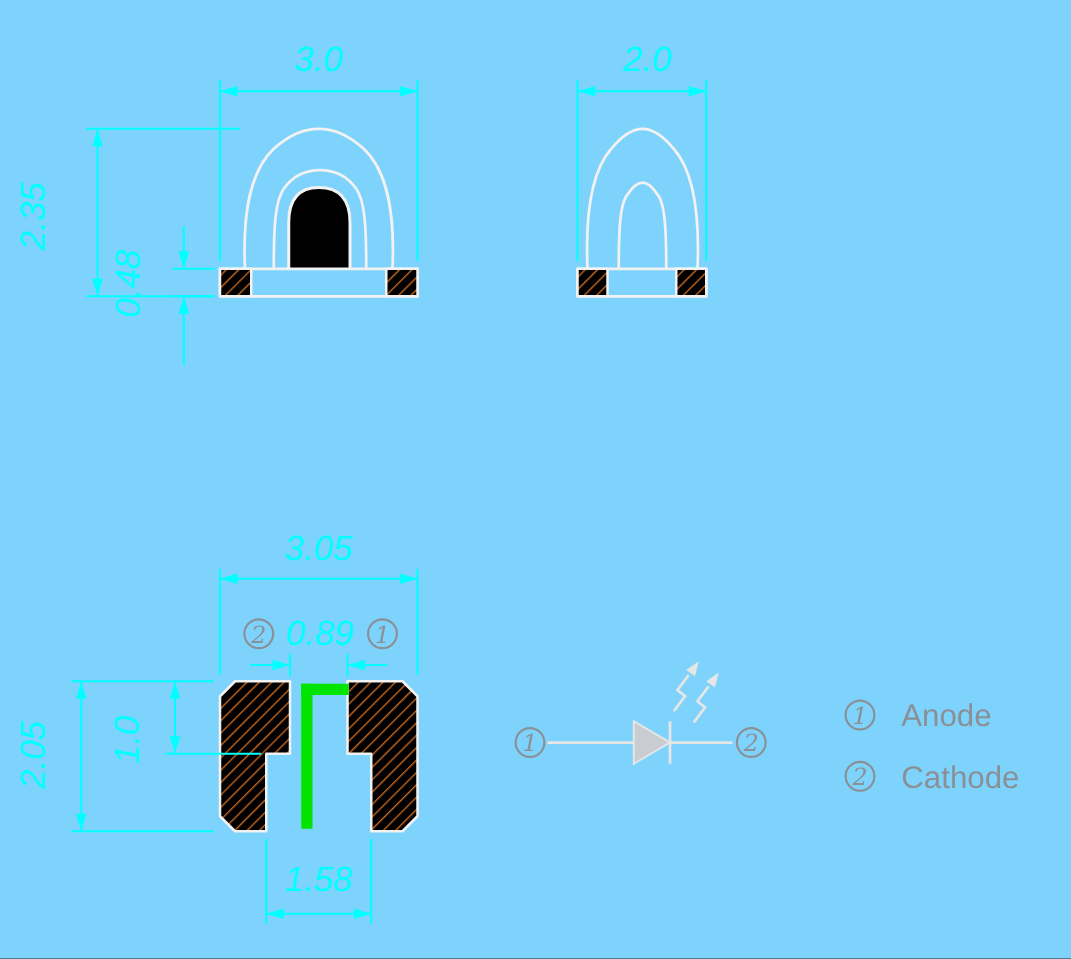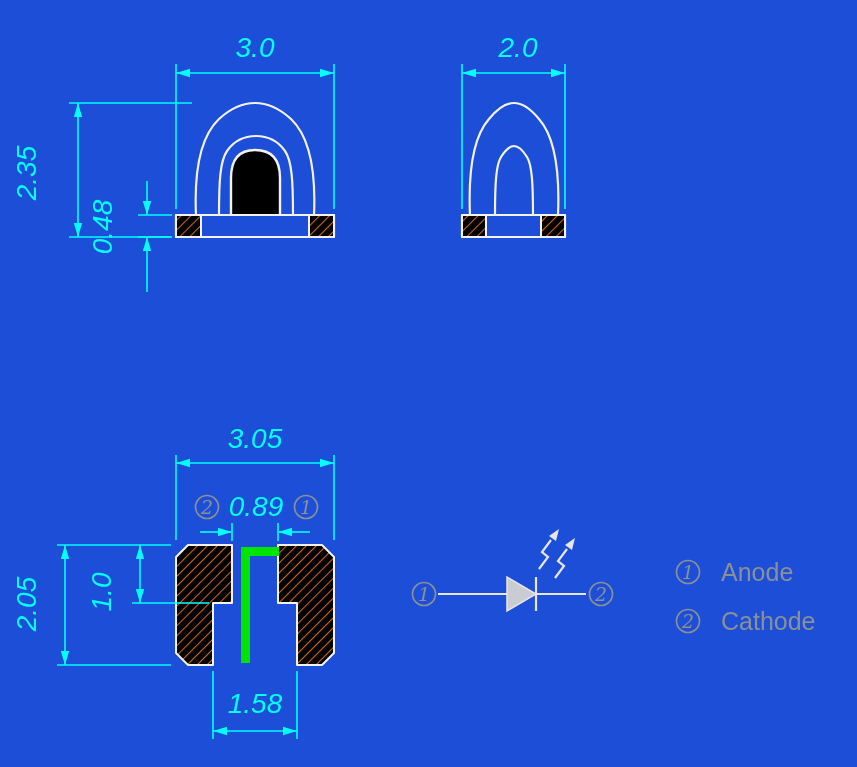--- a/index.html
+++ b/index.html
@@ -1,16 +1,16 @@
 <!DOCTYPE html>
 <html><head>
 <meta charset="utf-8">
 <style>
   html,body{margin:0;padding:0;background:#000;}
-  .canvas{width:857px;height:767px;background:#1d4ed8;position:relative;overflow:hidden;text-align:right;}
+  .canvas{width:857px;height:767px;background:#7dd3fc;position:relative;overflow:hidden;text-align:right;}
   svg text{font-family:"Liberation Sans",sans-serif;}
   .dim-text{fill:#00ffff;font-size:28px;font-style:italic;}
   .dim-line{stroke:#00ffff;stroke-width:1.6;fill:none;}
   .dim-arrow{fill:#00ffff;stroke:none;}
   .part{stroke:#f2f2f2;stroke-width:2.2;fill:none;stroke-linejoin:round;}
   .part-filled{stroke:#f2f2f2;stroke-width:2.4;fill:#000;stroke-linejoin:round;}
   .hatched{fill:url(#hatch);stroke:#f2f2f2;stroke-width:2;stroke-linejoin:round;}
   .green-mark{fill:#00e400;stroke:none;}
   .pin-circle{stroke:#8a9096;stroke-width:1.7;fill:none;}
   .pin-num{fill:#8a9096;font-family:"DejaVu Serif",serif;font-style:italic;font-size:19px;text-anchor:middle;}

